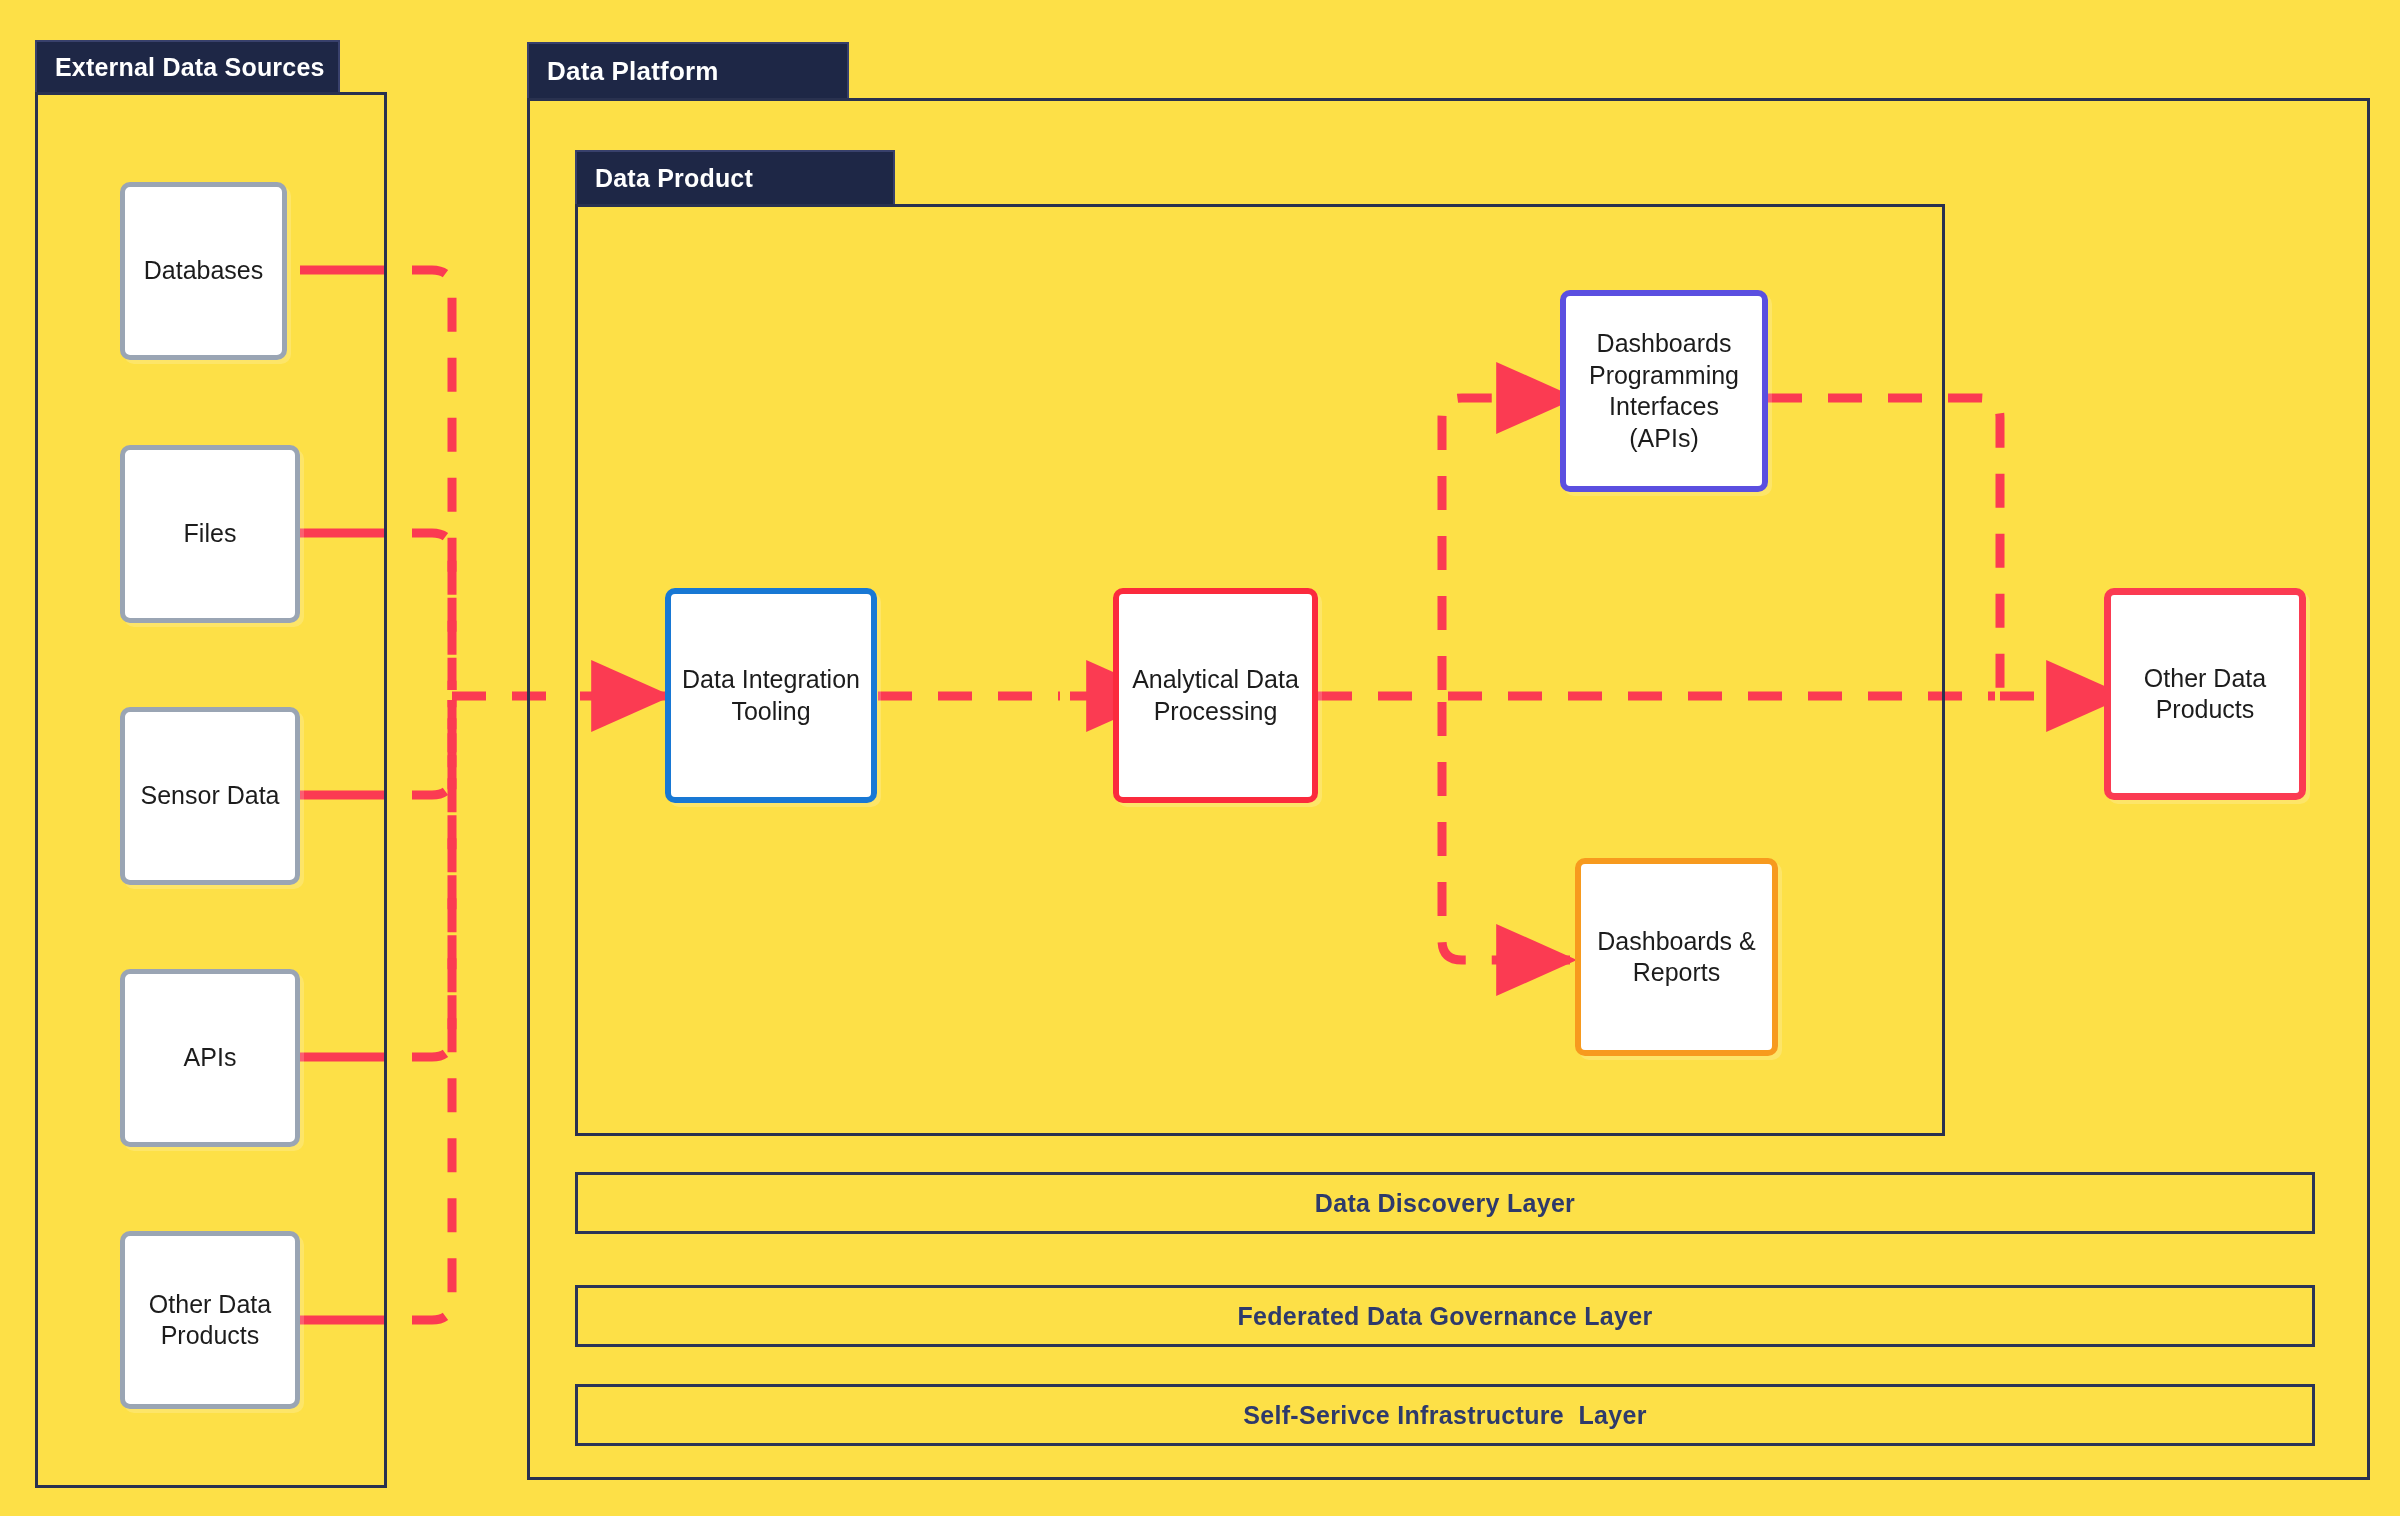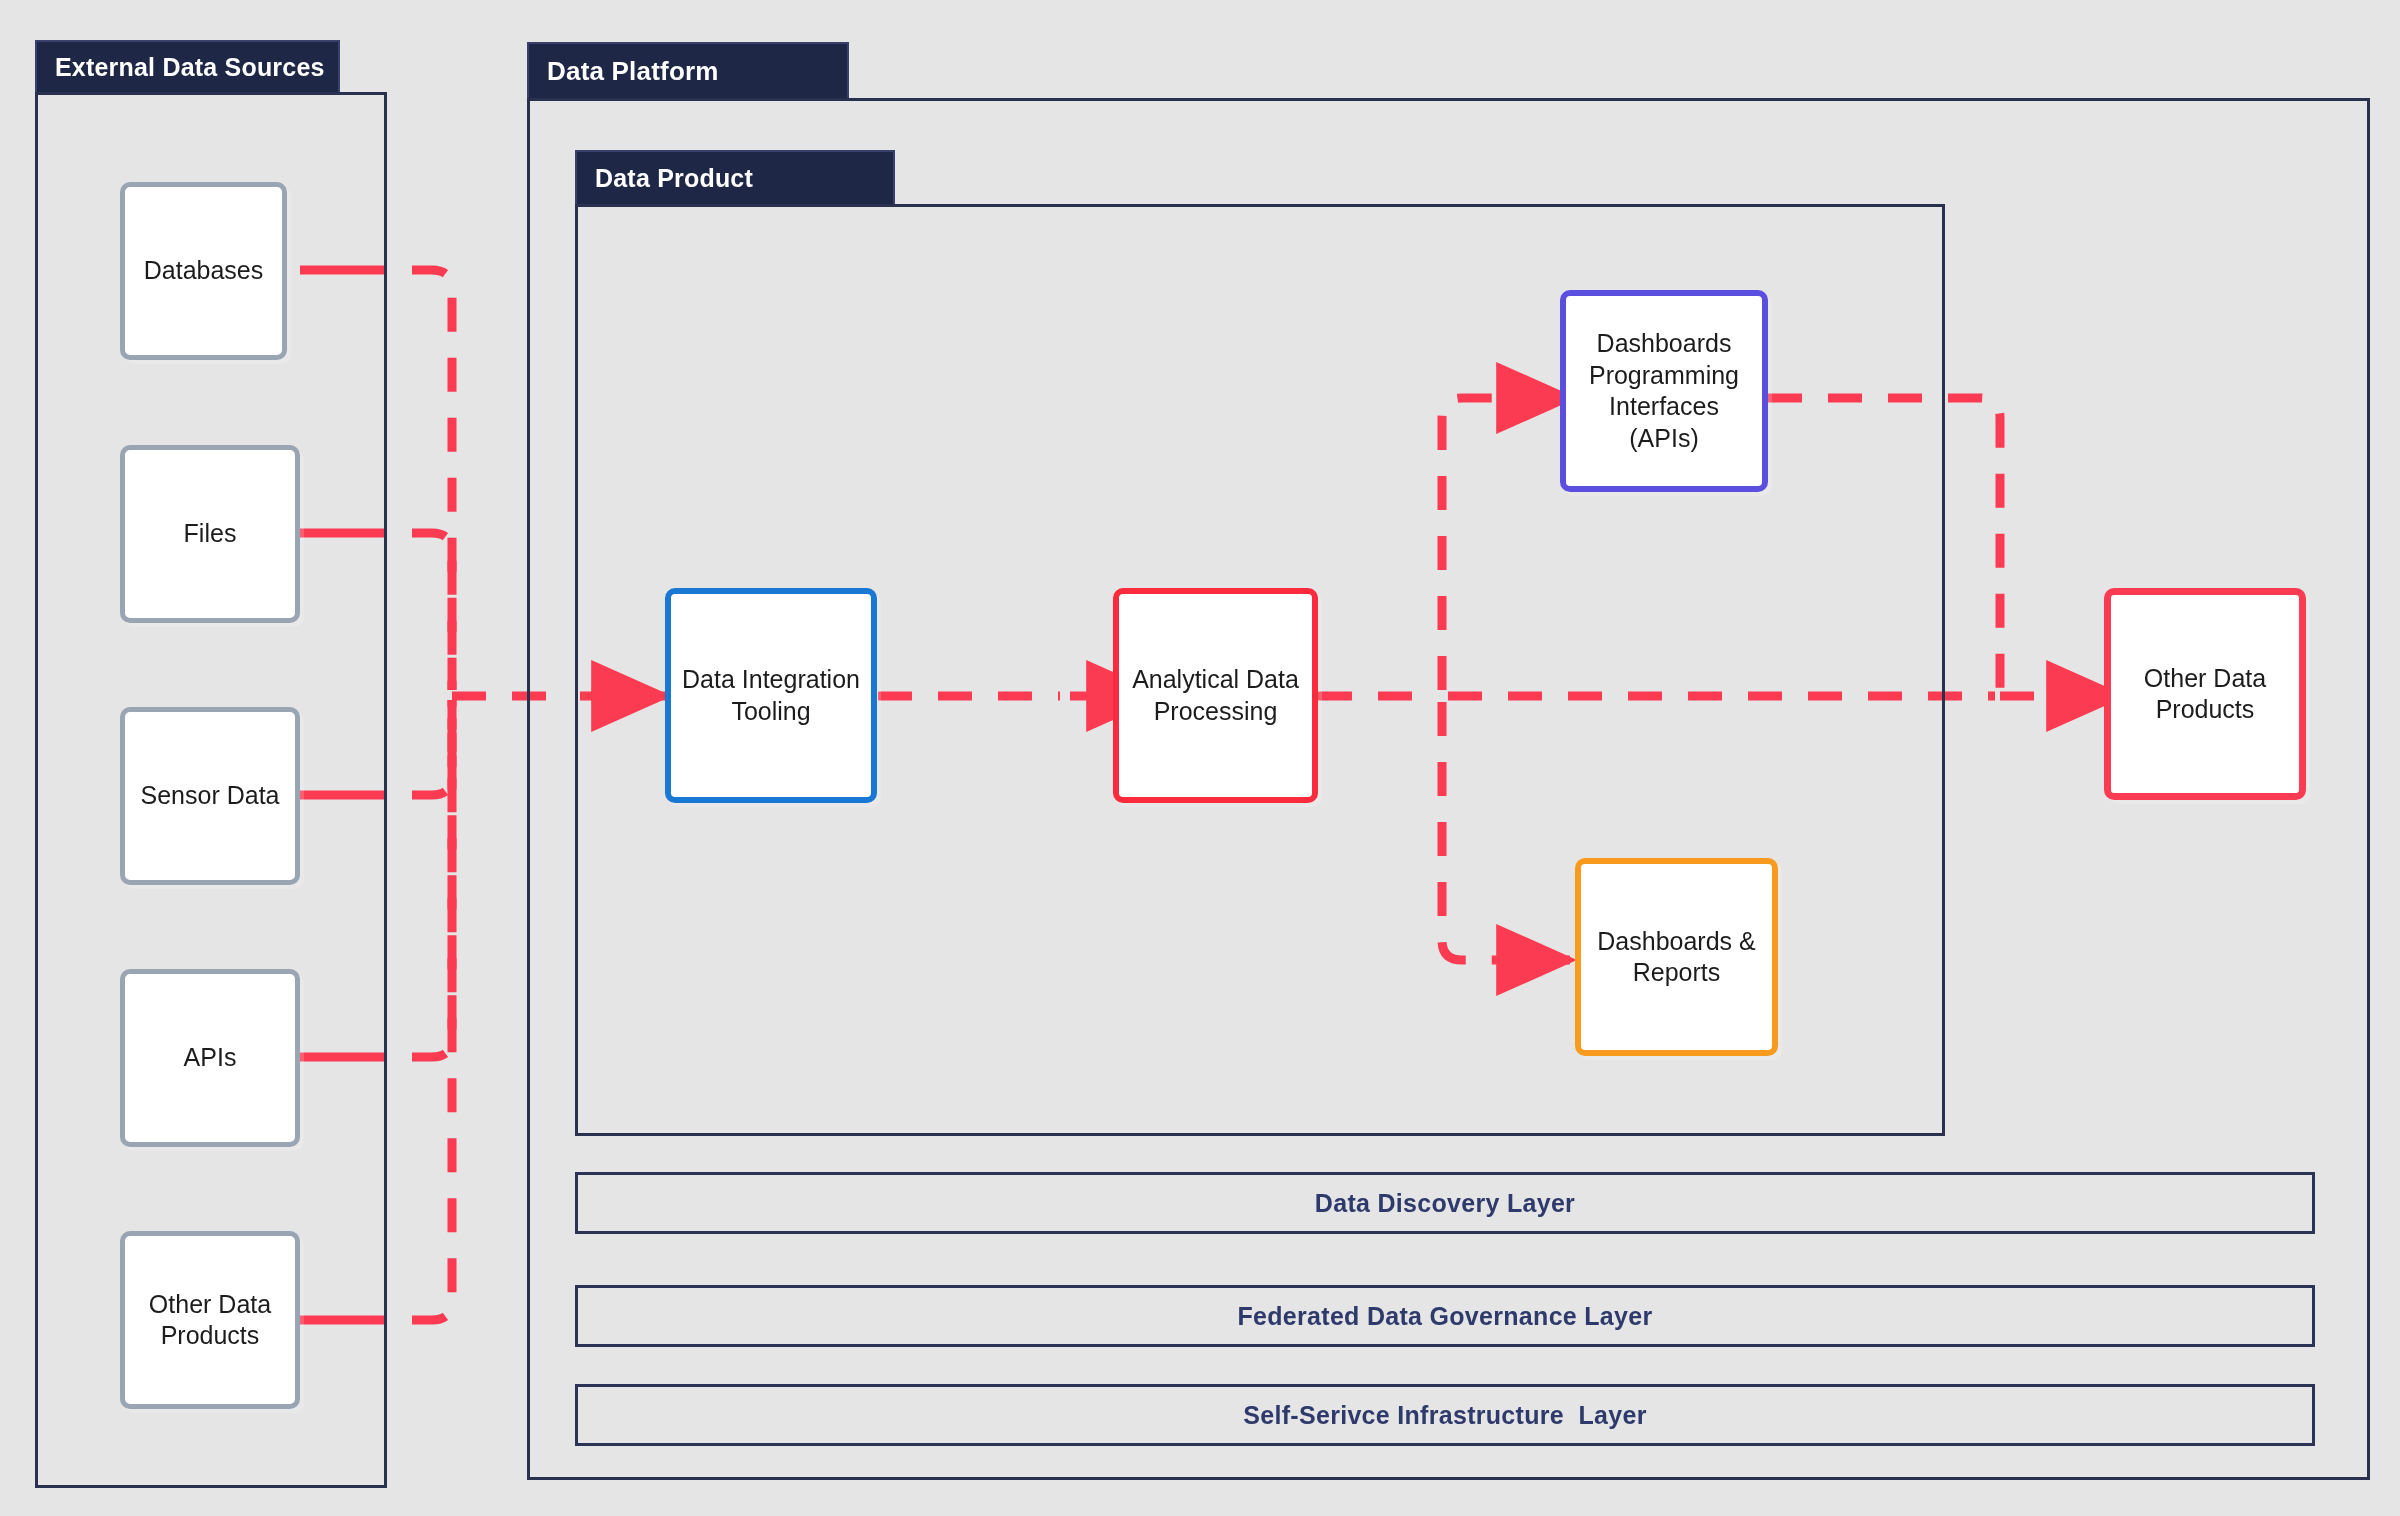--- a/index.html
+++ b/index.html
@@ -8,21 +8,21 @@
     padding: 0;
     background: #000000;
   }
   body {
     font-family: "Liberation Sans", sans-serif;
   }
   #canvas {
     position: relative;
     width: 2400px;
     height: 1516px;
-    background: #e5e5e5;
+    background: #fde047;
     overflow: hidden;
   }
   .pkg-tab {
     position: absolute;
     box-sizing: border-box;
     background: #1e2746;
     border: 2px solid #38406b;
     border-bottom: none;
     color: #ffffff;
     font-weight: bold;

